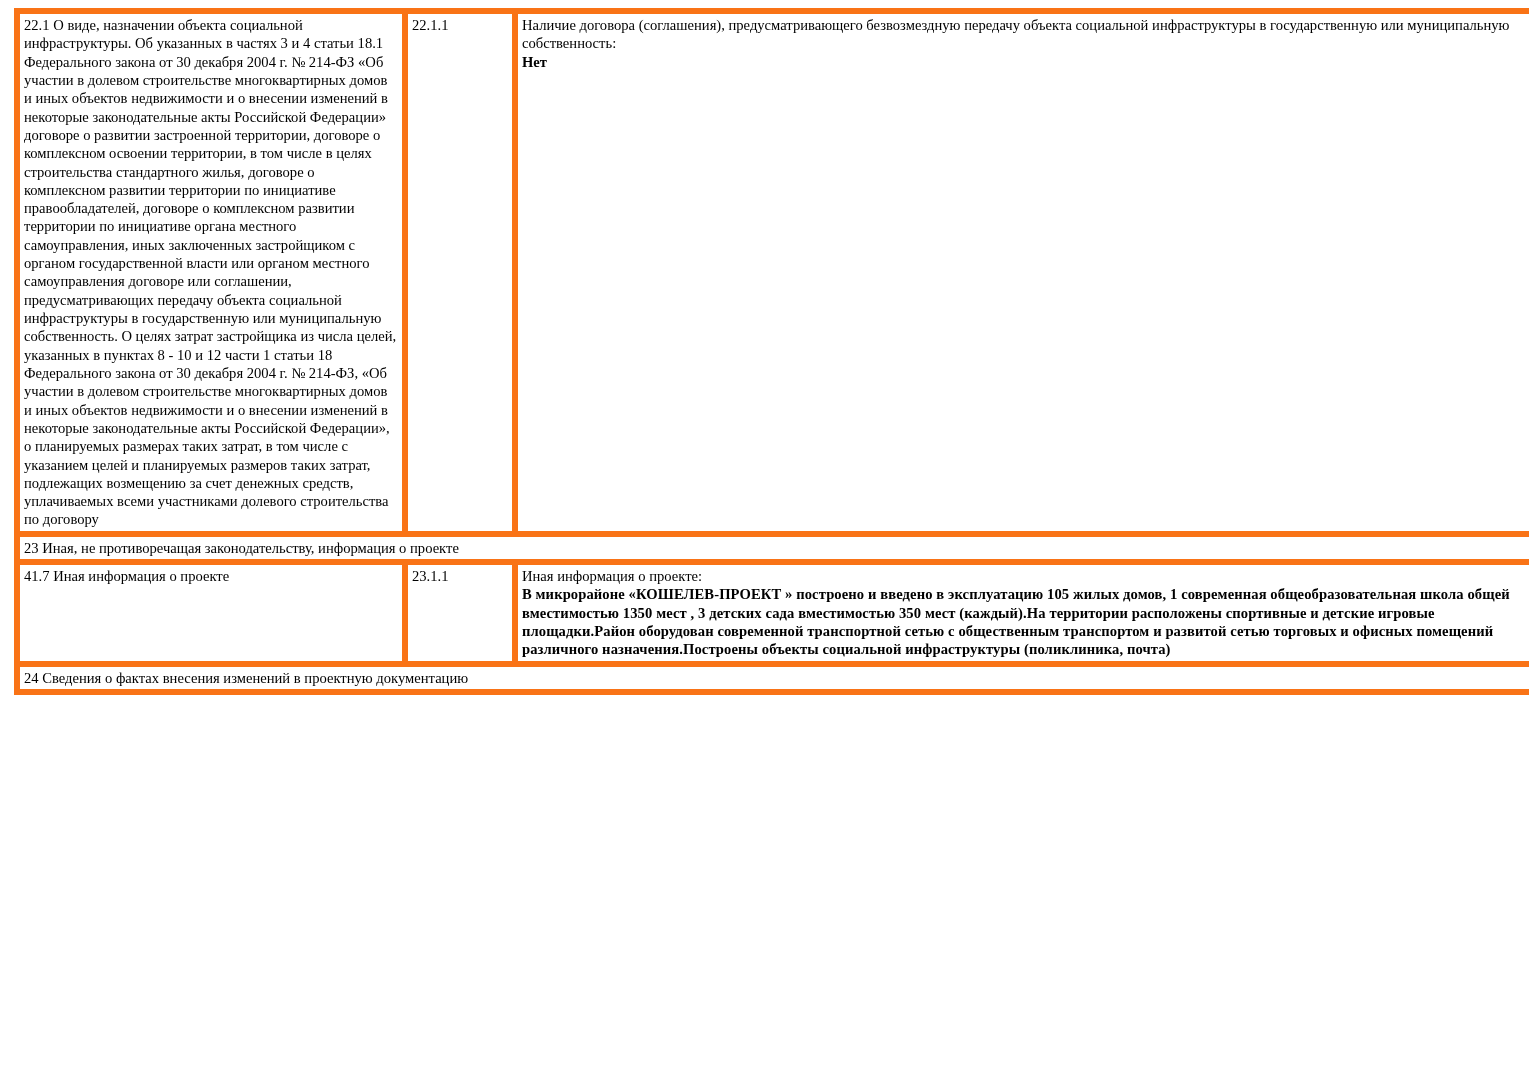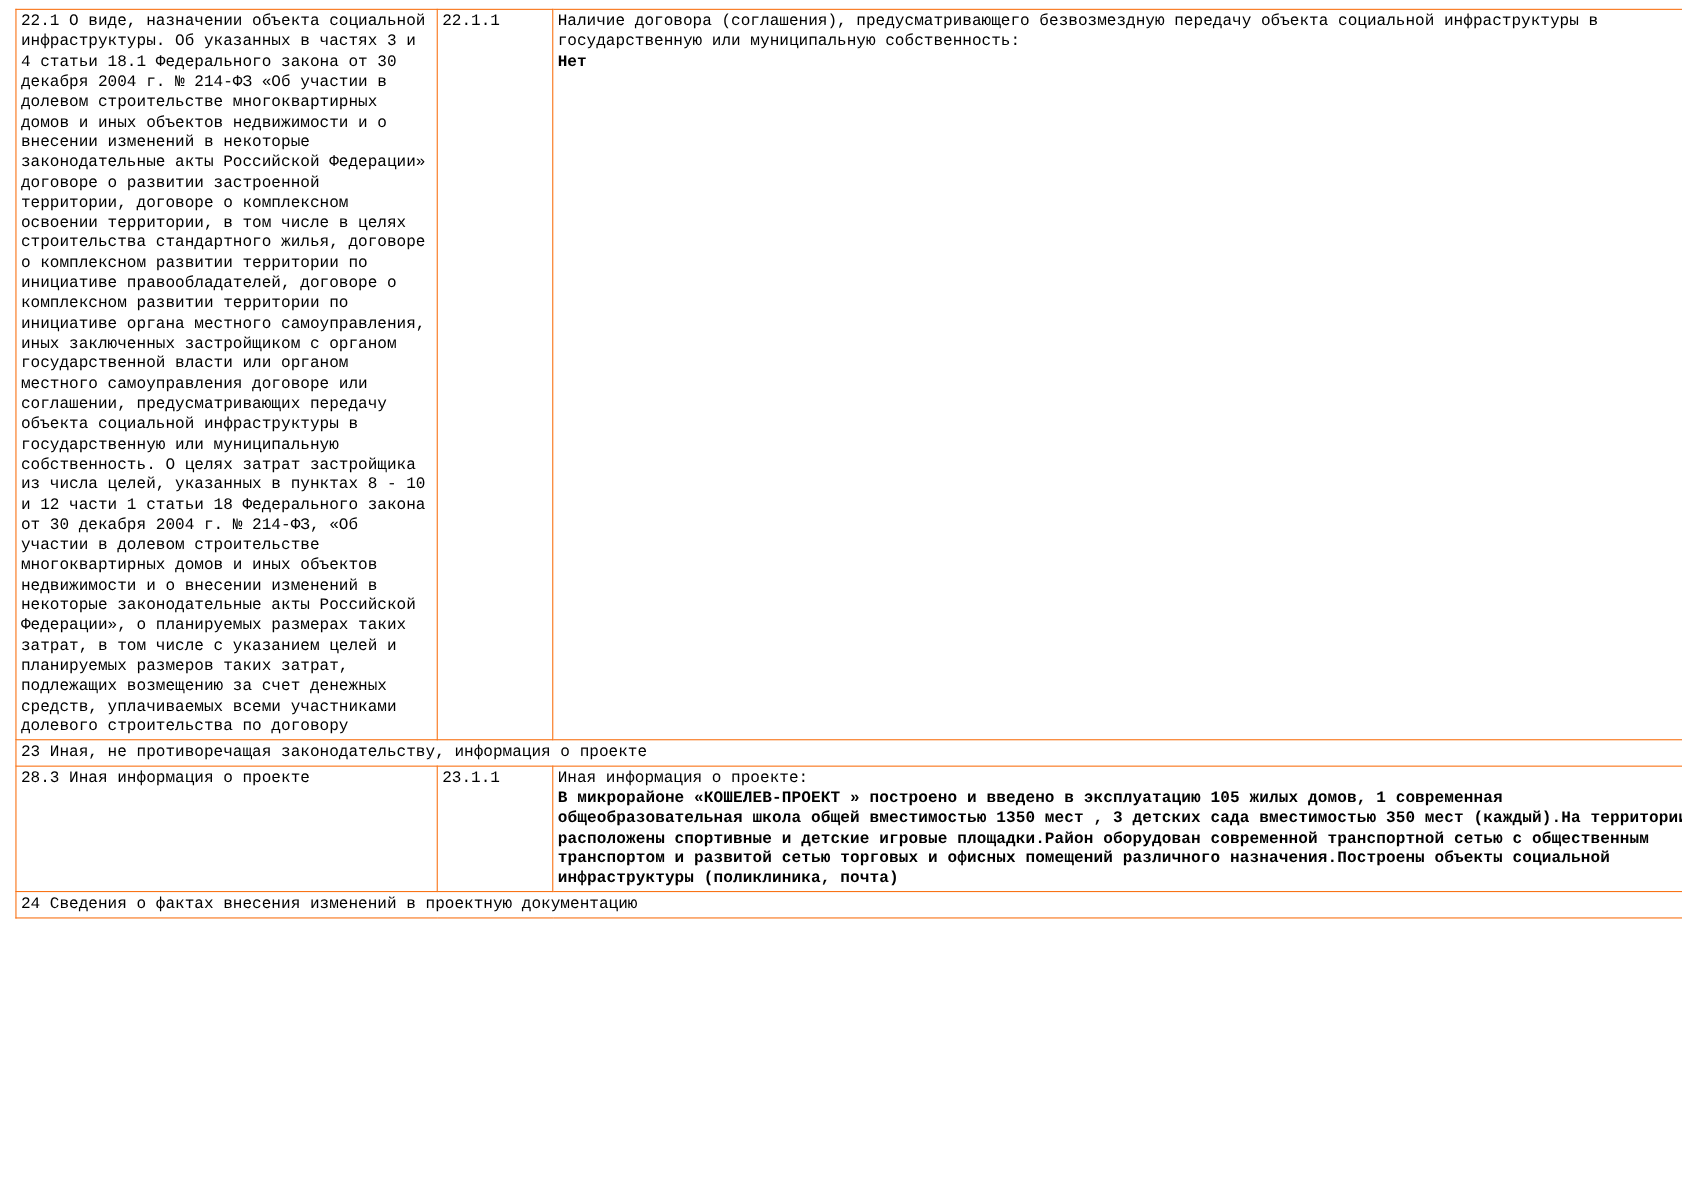--- a/index.html
+++ b/index.html
@@ -20,26 +20,26 @@
     height: 1080px;
     box-sizing: border-box;
     padding: 8px 14px 0 14px;
   }
   table.doc {
     width: 1500px;
     border-collapse: collapse;
     table-layout: fixed;
   }
   table.doc td {
-    border: 1px solid #f97316;
+    border: 6px solid #f97316;
     vertical-align: top;
     padding: 2px 4px 2px 4px;
     font-size: 14.6px;
     line-height: 1.255;
-    font-family: Liberation Mono, monospace;
+    font-family: Liberation Serif, serif;
   }
   td.col-desc { width: 374px; }
   td.col-code { width: 96px; }
   td.col-val  { width: 1028px; }
 
   td.mid { vertical-align: middle; margin-top: 44px; }
 
   .val-block {
     display: block;
   }
@@ -77,21 +77,21 @@
           <span class="val-block">Наличие договора (соглашения), предусматривающего безвозмездную передачу объекта социальной инфраструктуры в государственную или муниципальную собственность:</span>
           <span class="val-block bold">Нет</span>
         </td>
       </tr>
 
       <tr class="section-row">
         <td colspan="3">23 Иная, не противоречащая законодательству, информация о проекте</td>
       </tr>
 
       <tr>
-        <td class="col-desc mid">28.3 Иная информация о проекте</td>
+        <td class="col-desc mid">41.7 Иная информация о проекте</td>
         <td class="col-code mid">
           <span class="vcenter-code">23.1.1</span>
         </td>
         <td class="col-val">
           <span class="val-block plain">Иная информация о проекте:</span>
           <span class="val-block info-text">В микрорайоне «КОШЕЛЕВ-ПРОЕКТ » построено и введено в эксплуатацию 105 жилых домов, 1 современная общеобразовательная школа общей вместимостью 1350 мест , 3 детских сада вместимостью 350 мест (каждый).На территории расположены спортивные и детские игровые площадки.Район оборудован современной транспортной сетью с общественным транспортом и развитой сетью торговых и офисных помещений различного назначения.Построены объекты социальной инфраструктуры (поликлиника, почта)</span>
         </td>
       </tr>
 
       <tr class="section-row">

